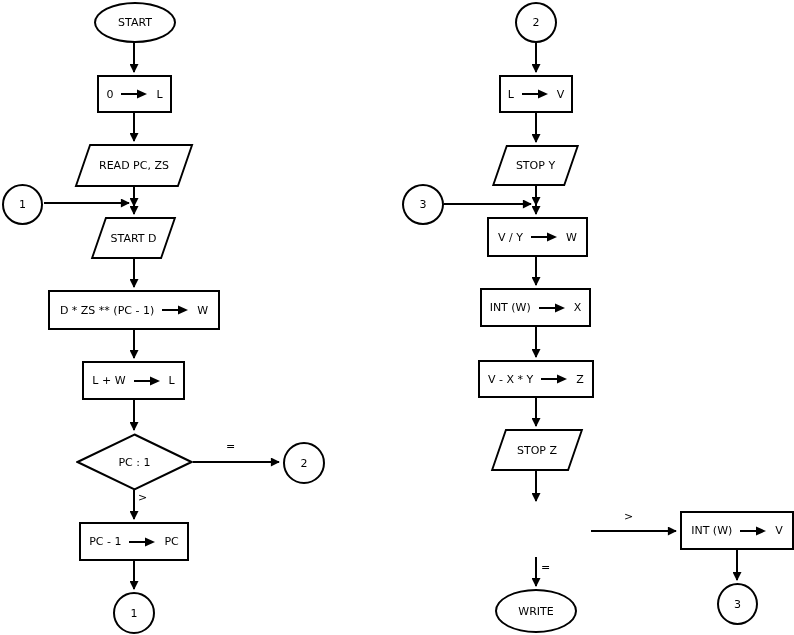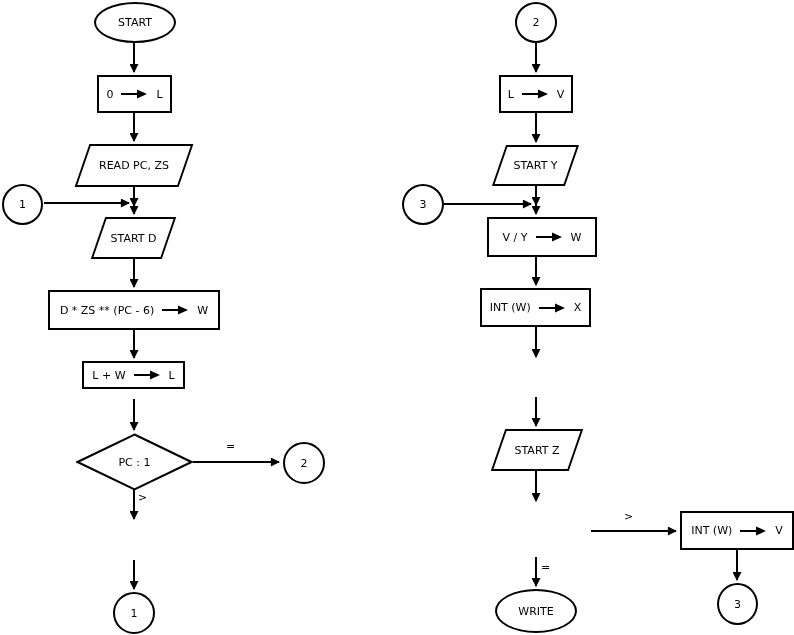--- a/index.html
+++ b/index.html
@@ -82,29 +82,29 @@
   <div class="node circle" style="left:2px;top:184px;width:41px;height:41px">
     <span>1</span>
   </div>
 
   <div class="node para" style="left:90px;top:217px;width:87px;height:42px">
     <div class="pshape"></div>
     <span class="plabel">START D</span>
   </div>
 
   <div class="node rect" style="left:48px;top:290px;width:172px;height:40px">
-    <span>D * ZS ** (PC - 6)</span>
+    <span>D * ZS ** (PC - 1)</span>
     <svg class="aicon" width="27" height="10" viewBox="0 0 27 10">
         <line x1="0" y1="5" x2="17" y2="5" stroke="#000" stroke-width="2"></line>
         <path d="M16,0.5 L26,5 L16,9.5 Z" fill="#000"></path>
       </svg>
     <span>W</span>
   </div>
 
-  <div class="node rect" style="left:82px;top:361px;width:103px;height:28px">
+  <div class="node rect" style="left:82px;top:361px;width:103px;height:39px">
     <span>L + W</span>
     <svg class="aicon" width="27" height="10" viewBox="0 0 27 10">
         <line x1="0" y1="5" x2="17" y2="5" stroke="#000" stroke-width="2"></line>
         <path d="M16,0.5 L26,5 L16,9.5 Z" fill="#000"></path>
       </svg>
     <span>L</span>
   </div>
 
   <div class="node diamond" style="left:76px;top:433px;width:117px;height:58px">
     <svg class="dsvg" viewBox="0 0 117 58" preserveAspectRatio="none">
@@ -113,69 +113,85 @@
     <span class="dlabel">PC : 1</span>
   </div>
 
   <span class="cond" style="left:226px;top:441px">=</span>
   <span class="cond" style="left:138px;top:492px">&gt;</span>
 
   <div class="node circle" style="left:283px;top:442px;width:42px;height:42px">
     <span>2</span>
   </div>
 
+  <div class="node rect" style="left:79px;top:522px;width:110px;height:39px">
+    <span>PC - 1</span>
+    <svg class="aicon" width="27" height="10" viewBox="0 0 27 10">
+        <line x1="0" y1="5" x2="17" y2="5" stroke="#000" stroke-width="2"></line>
+        <path d="M16,0.5 L26,5 L16,9.5 Z" fill="#000"></path>
+      </svg>
+    <span>PC</span>
+  </div>
 
   <div class="node circle" style="left:113px;top:592px;width:42px;height:42px">
     <span>1</span>
   </div>
 
   <div class="node circle" style="left:515px;top:2px;width:42px;height:41px">
     <span>2</span>
   </div>
 
   <div class="node rect" style="left:499px;top:75px;width:74px;height:38px">
     <span>L</span>
     <svg class="aicon" width="27" height="10" viewBox="0 0 27 10">
         <line x1="0" y1="5" x2="17" y2="5" stroke="#000" stroke-width="2"></line>
         <path d="M16,0.5 L26,5 L16,9.5 Z" fill="#000"></path>
       </svg>
     <span>V</span>
   </div>
 
   <div class="node para" style="left:491px;top:145px;width:89px;height:41px">
     <div class="pshape"></div>
-    <span class="plabel">START Y</span>
+    <span class="plabel">STOP Y</span>
   </div>
 
   <div class="node circle" style="left:402px;top:184px;width:42px;height:41px">
     <span>3</span>
   </div>
 
-  <div class="node rect" style="left:487px;top:217px;width:110px;height:40px">
+  <div class="node rect" style="left:487px;top:217px;width:101px;height:40px">
     <span>V / Y</span>
     <svg class="aicon" width="27" height="10" viewBox="0 0 27 10">
         <line x1="0" y1="5" x2="17" y2="5" stroke="#000" stroke-width="2"></line>
         <path d="M16,0.5 L26,5 L16,9.5 Z" fill="#000"></path>
       </svg>
     <span>W</span>
   </div>
 
   <div class="node rect" style="left:480px;top:288px;width:111px;height:39px">
     <span>INT (W)</span>
     <svg class="aicon" width="27" height="10" viewBox="0 0 27 10">
         <line x1="0" y1="5" x2="17" y2="5" stroke="#000" stroke-width="2"></line>
         <path d="M16,0.5 L26,5 L16,9.5 Z" fill="#000"></path>
       </svg>
     <span>X</span>
   </div>
 
+  <div class="node rect" style="left:478px;top:360px;width:116px;height:38px">
+    <span>V - X * Y</span>
+    <svg class="aicon" width="27" height="10" viewBox="0 0 27 10">
+        <line x1="0" y1="5" x2="17" y2="5" stroke="#000" stroke-width="2"></line>
+        <path d="M16,0.5 L26,5 L16,9.5 Z" fill="#000"></path>
+      </svg>
+    <span>Z</span>
+  </div>
 
   <div class="node para" style="left:490px;top:429px;width:94px;height:42px">
     <div class="pshape"></div>
-    <span class="plabel">START Z</span>
+    <span class="plabel">STOP Z</span>
   </div>
 
 
   <span class="cond" style="left:624px;top:511px">&gt;</span>
   <span class="cond" style="left:541px;top:562px">=</span>
 
   <div class="node rect" style="left:680px;top:511px;width:114px;height:39px">
     <span>INT (W)</span>
     <svg class="aicon" width="27" height="10" viewBox="0 0 27 10">
         <line x1="0" y1="5" x2="17" y2="5" stroke="#000" stroke-width="2"></line>

